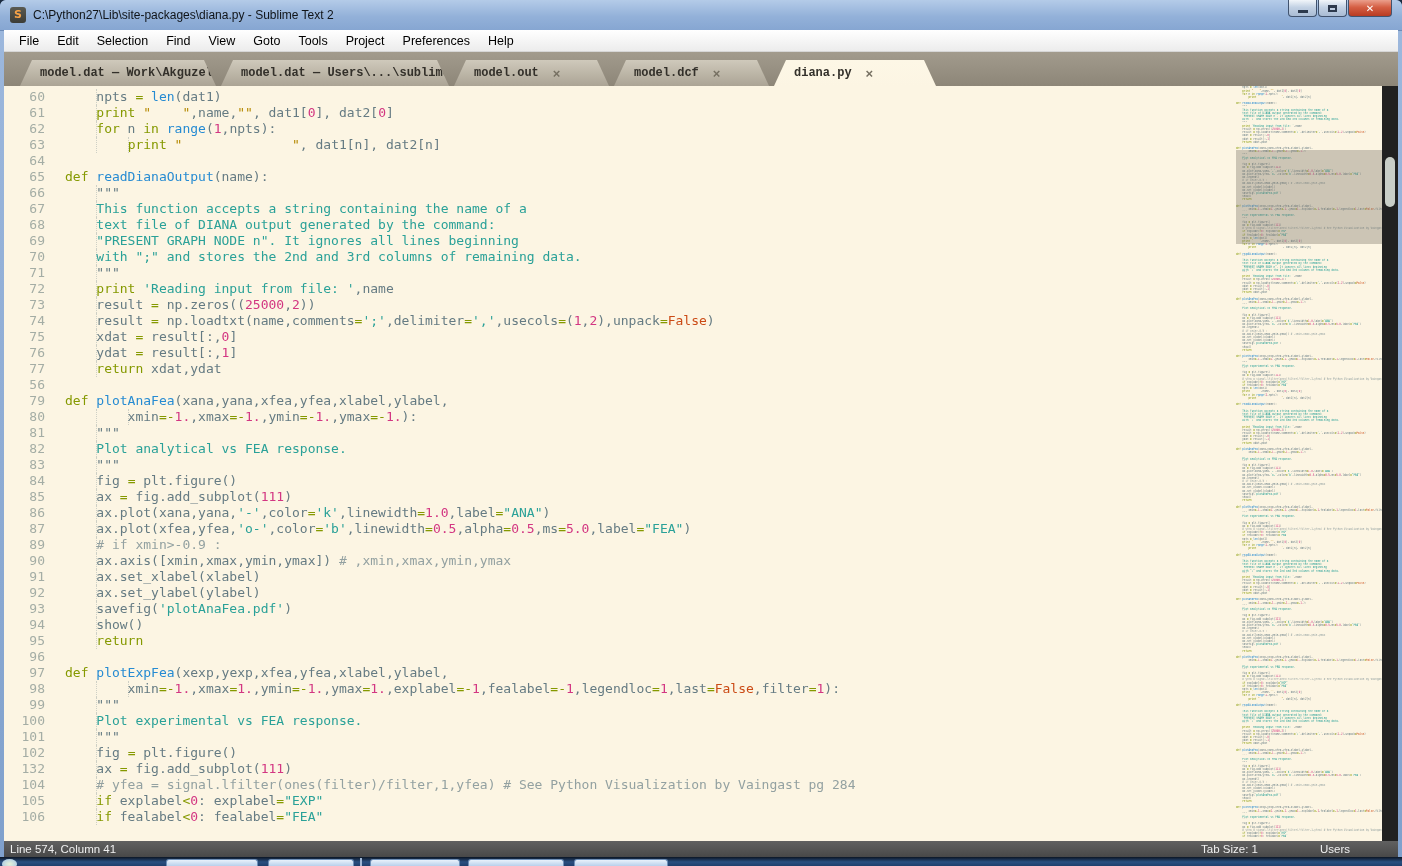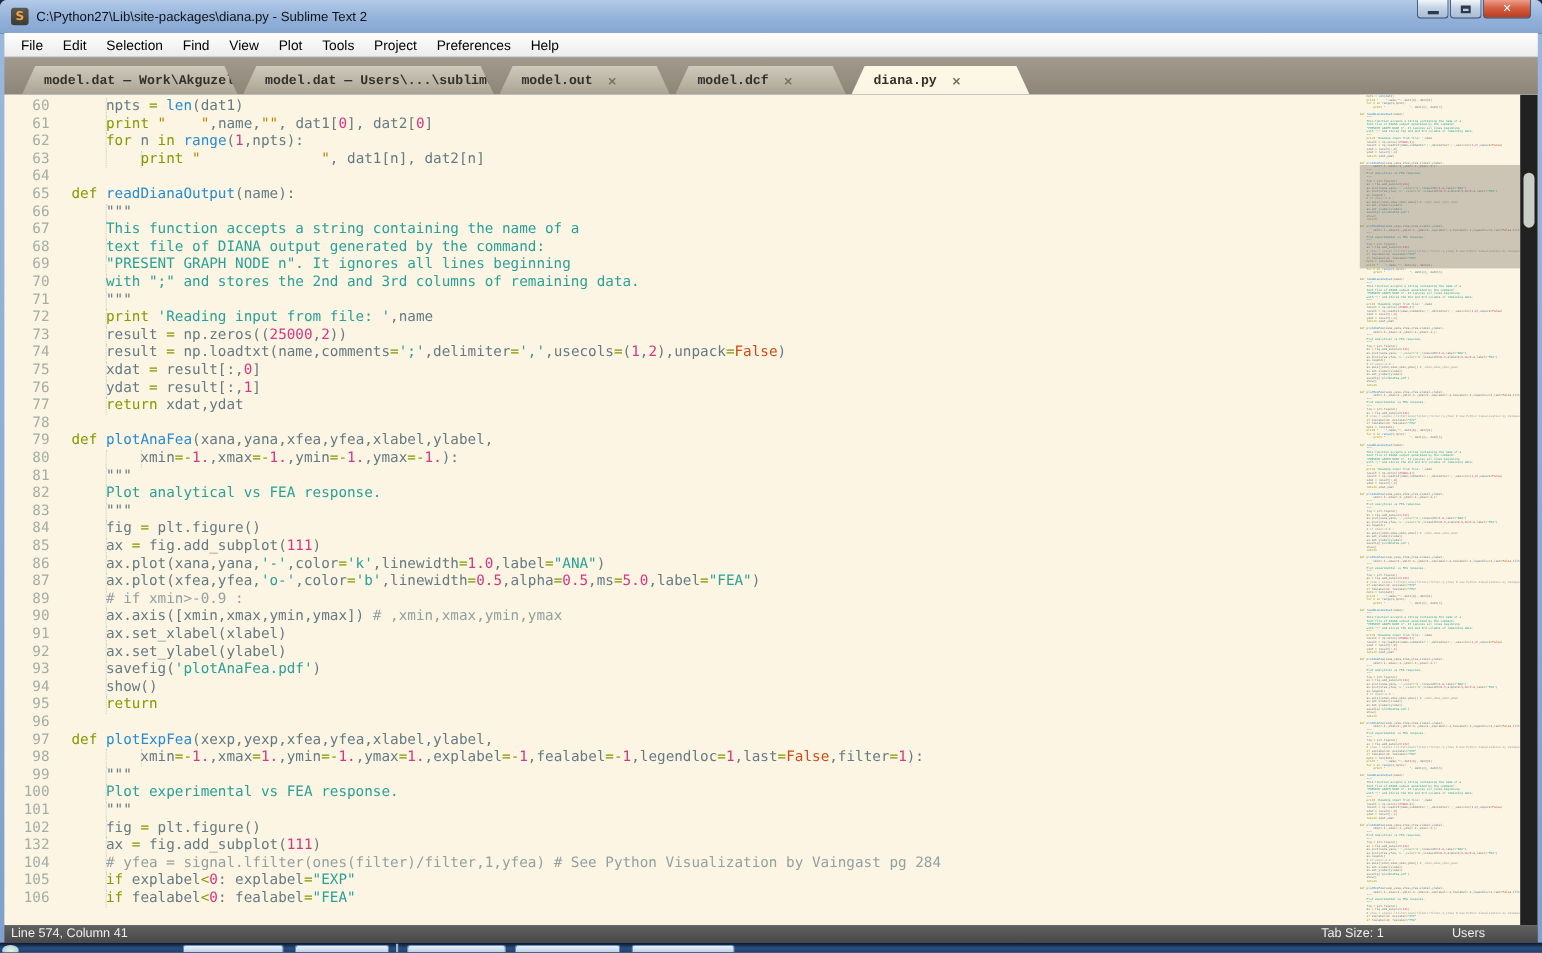--- a/index.html
+++ b/index.html
@@ -94,21 +94,21 @@
         </div>
     </div>
   </div>
 
   <div class="menubar">
       <div class="menu-item">File</div>
       <div class="menu-item">Edit</div>
       <div class="menu-item">Selection</div>
       <div class="menu-item">Find</div>
       <div class="menu-item">View</div>
-      <div class="menu-item">Plot</div>
+      <div class="menu-item">Goto</div>
       <div class="menu-item">Tools</div>
       <div class="menu-item">Project</div>
       <div class="menu-item">Preferences</div>
       <div class="menu-item">Help</div>
     </div>
 
   <div class="tabbar">
       <div class="tab" style="width: 196px;">
         <span class="tab-label">model.dat — Work\Akguzel</span>
         <span class="tab-close">×</span>
@@ -144,21 +144,21 @@
         <div class="line"><span class="ln">68</span><span class="guide" style="left: 92.3008px;"></span><span class="seg-s">    text file of DIANA output generated by the command:</span></div>
         <div class="line"><span class="ln">69</span><span class="guide" style="left: 92.3008px;"></span><span class="seg-s">    "PRESENT GRAPH NODE n". It ignores all lines beginning</span></div>
         <div class="line"><span class="ln">70</span><span class="guide" style="left: 92.3008px;"></span><span class="seg-s">    with ";" and stores the 2nd and 3rd columns of remaining data.</span></div>
         <div class="line"><span class="ln">71</span><span class="guide" style="left: 92.3008px;"></span><span class="seg-d">    """</span></div>
         <div class="line"><span class="ln">72</span><span class="guide" style="left: 92.3008px;"></span><span class="seg-d">    </span><span class="seg-k">print</span><span class="seg-d"> </span><span class="seg-s">'Reading input from file: '</span><span class="seg-d">,name</span></div>
         <div class="line"><span class="ln">73</span><span class="guide" style="left: 92.3008px;"></span><span class="seg-d">    result </span><span class="seg-k">=</span><span class="seg-d"> np.zeros((</span><span class="seg-n">25000</span><span class="seg-d">,</span><span class="seg-n">2</span><span class="seg-d">))</span></div>
         <div class="line"><span class="ln">74</span><span class="guide" style="left: 92.3008px;"></span><span class="seg-d">    result </span><span class="seg-k">=</span><span class="seg-d"> np.loadtxt(name,comments</span><span class="seg-k">=</span><span class="seg-s">';'</span><span class="seg-d">,delimiter</span><span class="seg-k">=</span><span class="seg-s">','</span><span class="seg-d">,usecols</span><span class="seg-k">=</span><span class="seg-d">(</span><span class="seg-n">1</span><span class="seg-d">,</span><span class="seg-n">2</span><span class="seg-d">),unpack</span><span class="seg-k">=</span><span class="seg-o">False</span><span class="seg-d">)</span></div>
         <div class="line"><span class="ln">75</span><span class="guide" style="left: 92.3008px;"></span><span class="seg-d">    xdat </span><span class="seg-k">=</span><span class="seg-d"> result[:,</span><span class="seg-n">0</span><span class="seg-d">]</span></div>
         <div class="line"><span class="ln">76</span><span class="guide" style="left: 92.3008px;"></span><span class="seg-d">    ydat </span><span class="seg-k">=</span><span class="seg-d"> result[:,</span><span class="seg-n">1</span><span class="seg-d">]</span></div>
         <div class="line"><span class="ln">77</span><span class="guide" style="left: 92.3008px;"></span><span class="seg-d">    </span><span class="seg-k">return</span><span class="seg-d"> xdat,ydat</span></div>
-        <div class="line"><span class="ln">78</span></div>
+        <div class="line"><span class="ln">56</span></div>
         <div class="line"><span class="ln">79</span><span class="seg-k">def</span><span class="seg-d"> </span><span class="seg-f">plotAnaFea</span><span class="seg-d">(xana,yana,xfea,yfea,xlabel,ylabel,</span></div>
         <div class="line"><span class="ln">80</span><span class="guide" style="left: 92.3008px;"></span><span class="guide" style="left: 123.602px;"></span><span class="seg-d">        xmin</span><span class="seg-k">=-</span><span class="seg-n">1.</span><span class="seg-d">,xmax</span><span class="seg-k">=-</span><span class="seg-n">1.</span><span class="seg-d">,ymin</span><span class="seg-k">=-</span><span class="seg-n">1.</span><span class="seg-d">,ymax</span><span class="seg-k">=-</span><span class="seg-n">1.</span><span class="seg-d">):</span></div>
         <div class="line"><span class="ln">81</span><span class="guide" style="left: 92.3008px;"></span><span class="seg-d">    """</span></div>
         <div class="line"><span class="ln">82</span><span class="guide" style="left: 92.3008px;"></span><span class="seg-s">    Plot analytical vs FEA response.</span></div>
         <div class="line"><span class="ln">83</span><span class="guide" style="left: 92.3008px;"></span><span class="seg-d">    """</span></div>
         <div class="line"><span class="ln">84</span><span class="guide" style="left: 92.3008px;"></span><span class="seg-d">    fig </span><span class="seg-k">=</span><span class="seg-d"> plt.figure()</span></div>
         <div class="line"><span class="ln">85</span><span class="guide" style="left: 92.3008px;"></span><span class="seg-d">    ax </span><span class="seg-k">=</span><span class="seg-d"> fig.add_subplot(</span><span class="seg-n">111</span><span class="seg-d">)</span></div>
         <div class="line"><span class="ln">86</span><span class="guide" style="left: 92.3008px;"></span><span class="seg-d">    ax.plot(xana,yana,</span><span class="seg-s">'-'</span><span class="seg-d">,color</span><span class="seg-k">=</span><span class="seg-s">'k'</span><span class="seg-d">,linewidth</span><span class="seg-k">=</span><span class="seg-n">1.0</span><span class="seg-d">,label</span><span class="seg-k">=</span><span class="seg-s">"ANA"</span><span class="seg-d">)</span></div>
         <div class="line"><span class="ln">87</span><span class="guide" style="left: 92.3008px;"></span><span class="seg-d">    ax.plot(xfea,yfea,</span><span class="seg-s">'o-'</span><span class="seg-d">,color</span><span class="seg-k">=</span><span class="seg-s">'b'</span><span class="seg-d">,linewidth</span><span class="seg-k">=</span><span class="seg-n">0.5</span><span class="seg-d">,alpha</span><span class="seg-k">=</span><span class="seg-n">0.5</span><span class="seg-d">,ms</span><span class="seg-k">=</span><span class="seg-n">5.0</span><span class="seg-d">,label</span><span class="seg-k">=</span><span class="seg-s">"FEA"</span><span class="seg-d">)</span></div>
         <div class="line"><span class="ln">89</span><span class="guide" style="left: 92.3008px;"></span><span class="seg-d">    </span><span class="seg-c"># if xmin&gt;-0.9 :</span></div>

